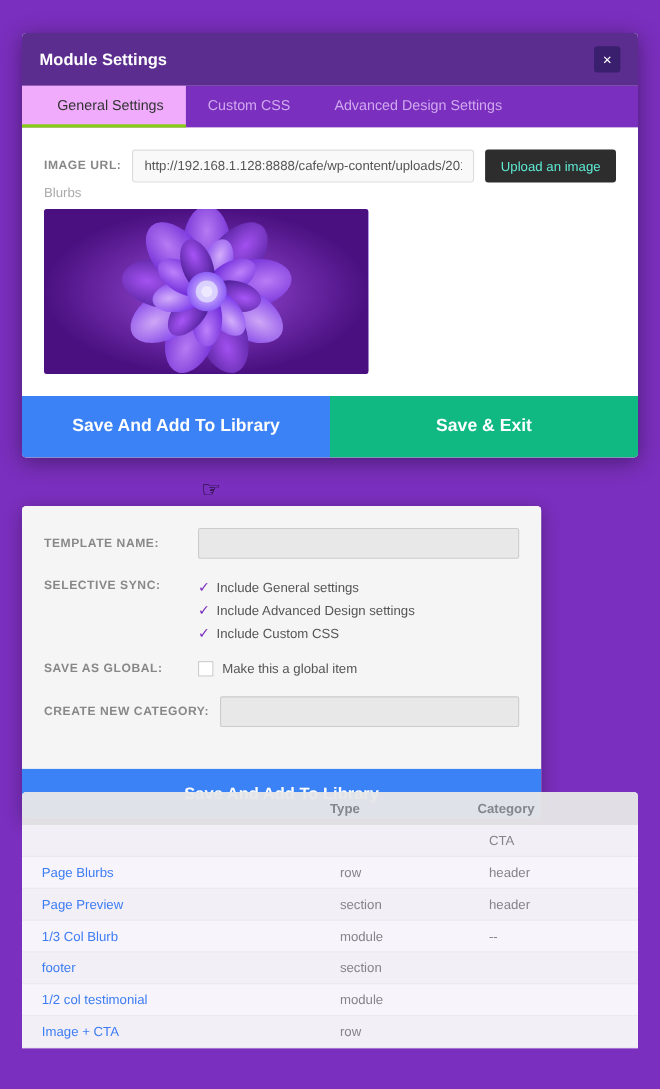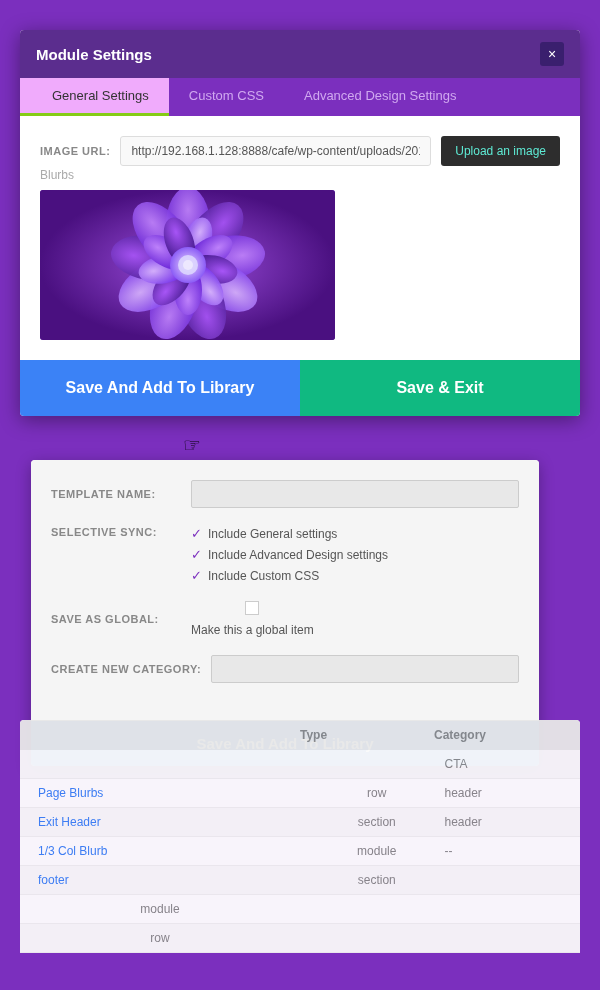--- a/index.html
+++ b/index.html
@@ -151,22 +151,22 @@
       cursor: pointer;
       display: flex;
       align-items: center;
       justify-content: center;
     }
 
     
     .library-dialog {
       position: absolute;
       top: 460px;
-      left: 31px;
-      width: 508px;
+      left: 20px;
+      width: 472px;
       background: #f0f0f0;
       border-radius: 4px;
       overflow: hidden;
       box-shadow: 0 4px 15px rgba(0,0,0,0.3);
     }
 
     .library-dialog-content {
       padding: 20px;
       background: #f5f5f5;
     }
@@ -208,21 +208,20 @@
     }
     .sync-check {
       color: #7b2fbe;
       font-size: 13px;
     }
 
     .global-item-row {
       display: flex;
       align-items: center;
       gap: 8px;
-      flex-direction: column;
     }
     .global-checkbox {
       width: 14px;
       height: 14px;
       border: 1px solid #ccc;
       background: #fff;
       display: inline-block;
     }
     .global-item-label {
       font-size: 12px;
@@ -276,21 +275,20 @@
       flex: 2;
       font-size: 12px;
       color: #3b82f6;
       cursor: pointer;
       margin-left: 18px;
     }
     .table-cell-type {
       flex: 1;
       font-size: 12px;
       color: #888;
-      text-align: center;
     }
     .table-cell-cat {
       flex: 1;
       font-size: 12px;
       color: #888;
     }
 
     
     .cursor-hand {
       position: absolute;
@@ -448,35 +446,37 @@
     <span class="table-cell-name"></span>
     <span class="table-cell-type"></span>
     <span class="table-cell-cat">CTA</span>
   </div>
   <div class="table-row">
     <span class="table-cell-name">Page Blurbs</span>
     <span class="table-cell-type">row</span>
     <span class="table-cell-cat">header</span>
   </div>
   <div class="table-row">
-    <span class="table-cell-name">Exit Header</span>
+    <span class="table-cell-name">Page Preview</span>
     <span class="table-cell-type">section</span>
     <span class="table-cell-cat">header</span>
   </div>
   <div class="table-row">
     <span class="table-cell-name">1/3 Col Blurb</span>
     <span class="table-cell-type">module</span>
     <span class="table-cell-cat">--</span>
   </div>
   <div class="table-row">
     <span class="table-cell-name">footer</span>
     <span class="table-cell-type">section</span>
     <span class="table-cell-cat"></span>
   </div>
   <div class="table-row">
+    <span class="table-cell-name">1/2 col testimonial</span>
     <span class="table-cell-type">module</span>
     <span class="table-cell-cat"></span>
   </div>
   <div class="table-row">
+    <span class="table-cell-name">Image + CTA</span>
     <span class="table-cell-type">row</span>
     <span class="table-cell-cat"></span>
   </div>
 </div>
 
 </body></html>

